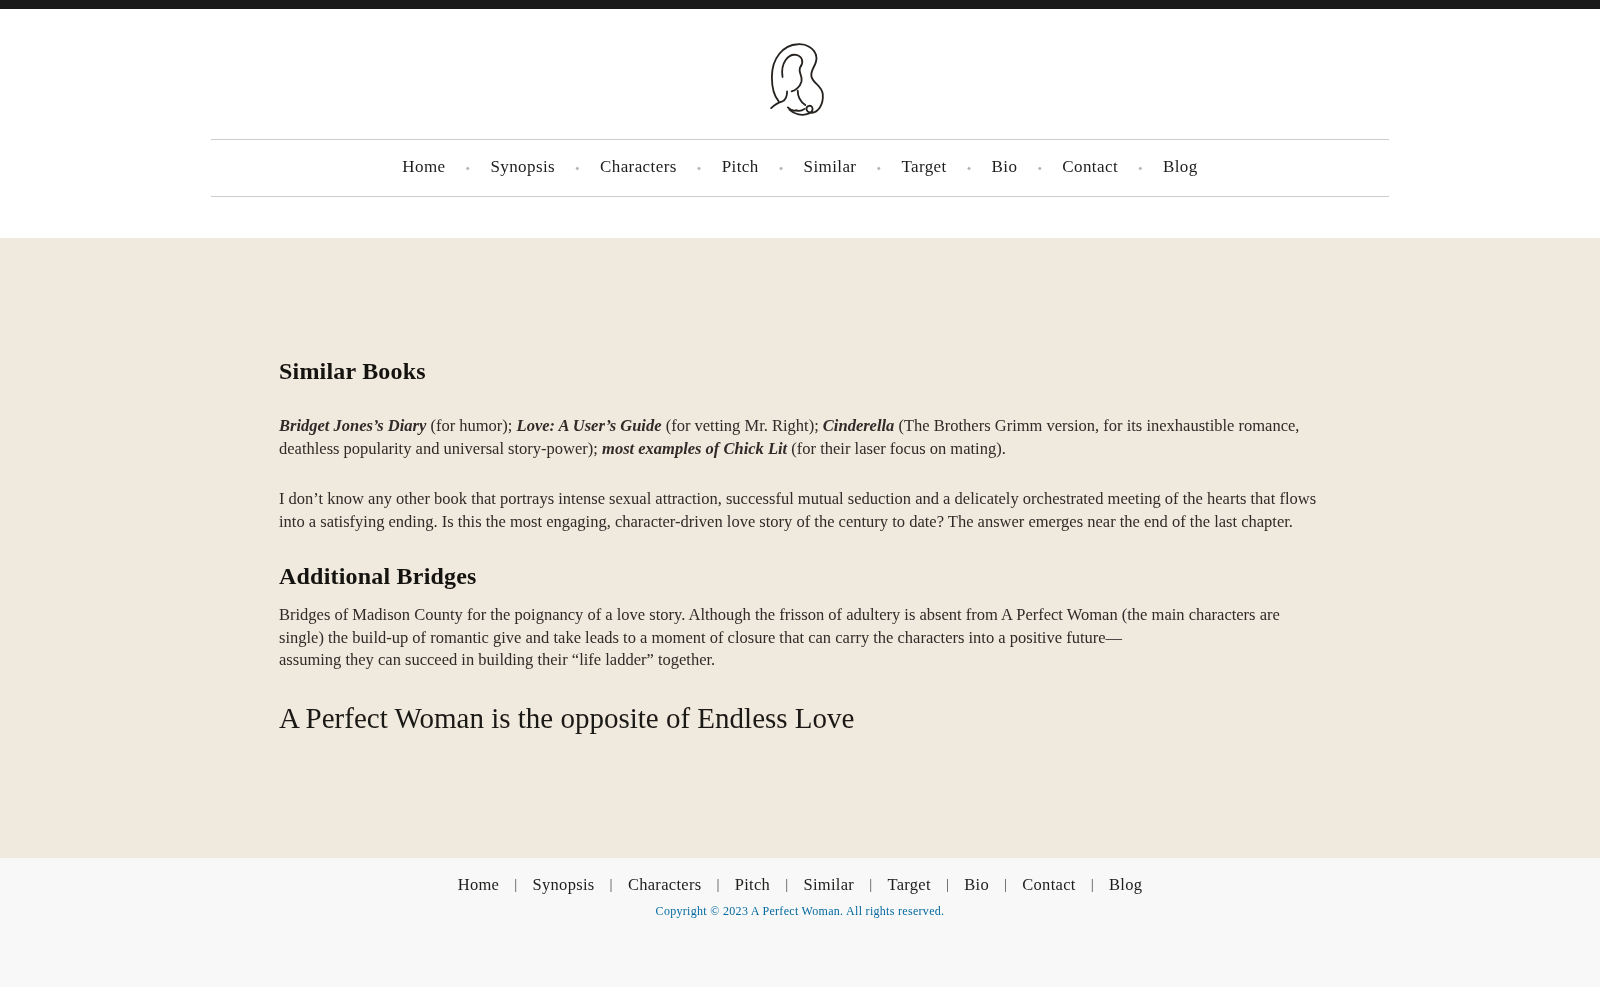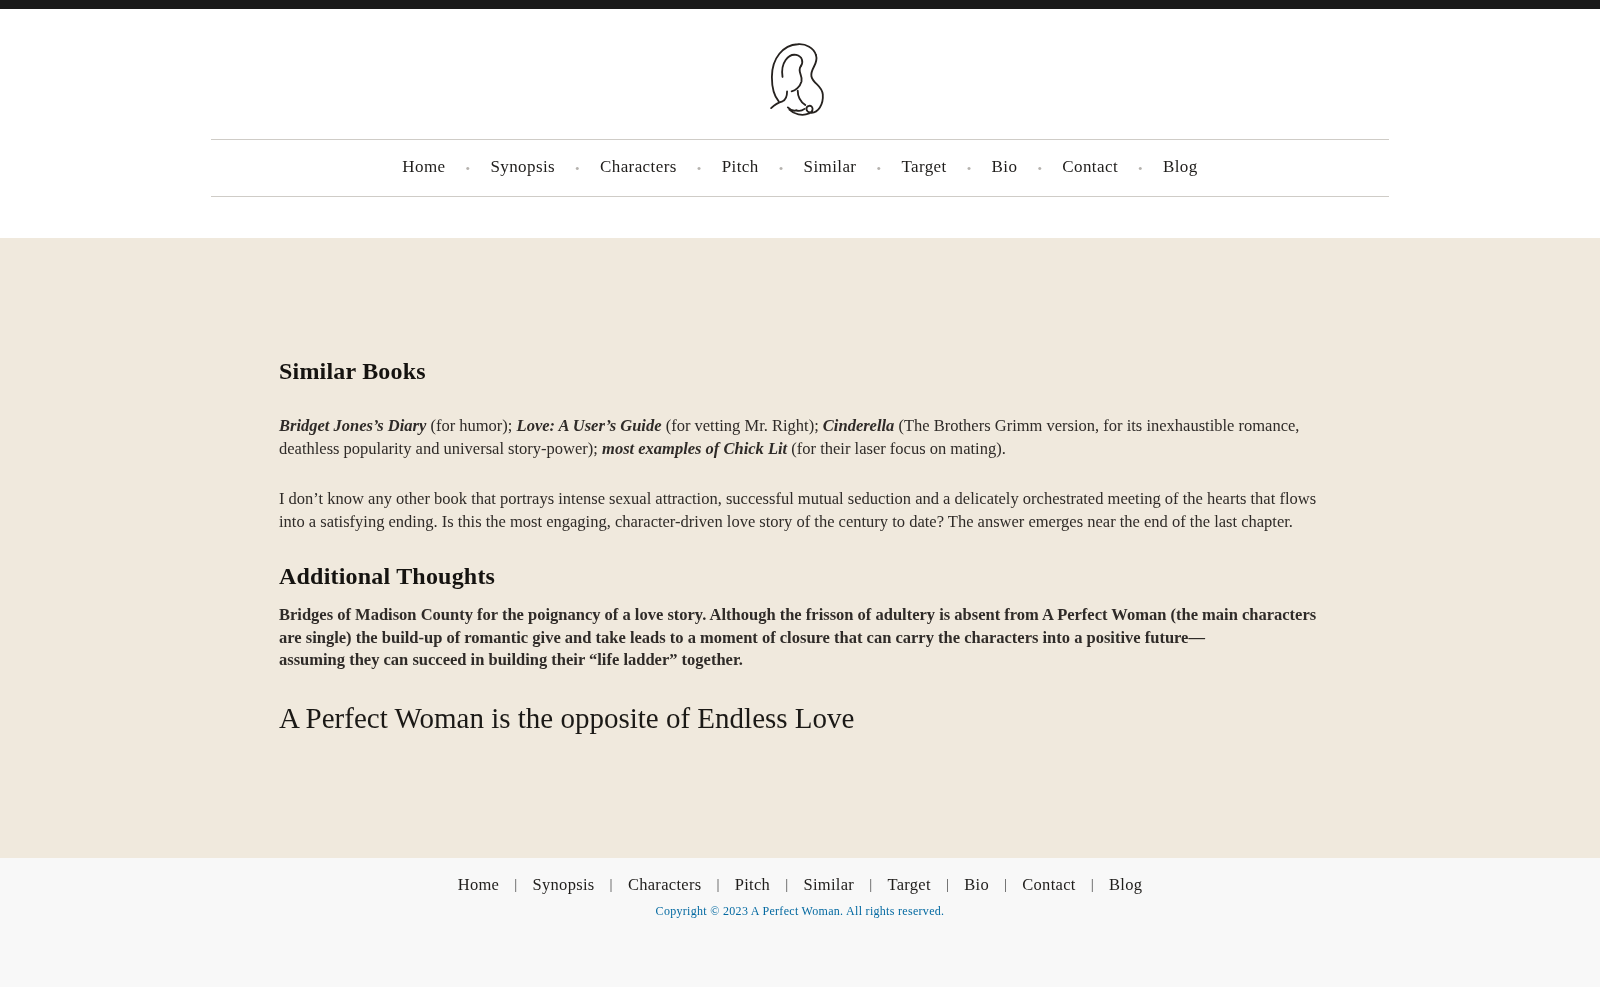--- a/index.html
+++ b/index.html
@@ -48,21 +48,21 @@
   .content{max-width:1042px;margin:0 auto;}
   .content h2{
     font-size:24px;font-weight:bold;color:var(--heading-color,#151310);
     margin:0 0 30px;letter-spacing:.2px;
   }
   .content h2.second{margin-top:30px;margin-bottom:14px;}
   .content p{
     font-size:16.5px;line-height:22.5px;margin:0 0 28px;
     color:var(--text-color,#2f2b28);
   }
-  .content p.preline{white-space:pre-line;font-weight:bold;}
+  .content p.preline{white-space:pre-line;}
   .em-strong{font-weight:bold;font-style:italic;}
   .statement{
     font-size:29px;line-height:1.25;color:#1b1916;margin:22px 0 4px;
     font-weight:normal;
   }
   
   .site-footer{background:var(--footer-bg,#f8f8f8);padding:17px 20px 42px;text-align:center;}
   .footer-nav{
     display:flex;justify-content:center;align-items:center;gap:15px;
     font-size:16.5px;letter-spacing:.3px;color:#1f1d1b;
@@ -113,21 +113,21 @@
       </div>
   </nav>
   <div class="header-bottom-space"></div>
 </header>
 
 <main class="main-section">
   <div class="content">
     <h2>Similar Books</h2>
     <p><span class="em-strong">Bridget Jones’s Diary</span><span> (for humor); </span><span class="em-strong">Love: A User’s Guide</span><span> (for vetting Mr. Right); </span><span class="em-strong">Cinderella</span><span> (The Brothers Grimm version, for its inexhaustible romance, deathless popularity and universal story-power); </span><span class="em-strong">most examples of Chick Lit</span><span> (for their laser focus on mating).</span></p>
     <p>I don’t know any other book that portrays intense sexual attraction, successful mutual seduction and a delicately orchestrated meeting of the hearts that flows into a satisfying ending. Is this the most engaging, character-driven love story of the century to date? The answer emerges near the end of the last chapter.</p>
-    <h2 class="second">Additional Thoughts</h2>
+    <h2 class="second">Additional Bridges</h2>
     <p class="preline">Bridges of Madison County for the poignancy of a love story. Although the frisson of adultery is absent from A Perfect Woman (the main characters are single) the build-up of romantic give and take leads to a moment of closure that can carry the characters into a positive future—
 assuming they can succeed in building their “life ladder” together.</p>
     <div class="statement">A Perfect Woman is the opposite of Endless Love</div>
   </div>
 </main>
 
 <footer class="site-footer">
   <div class="footer-nav">
 
       <a>Home</a>

